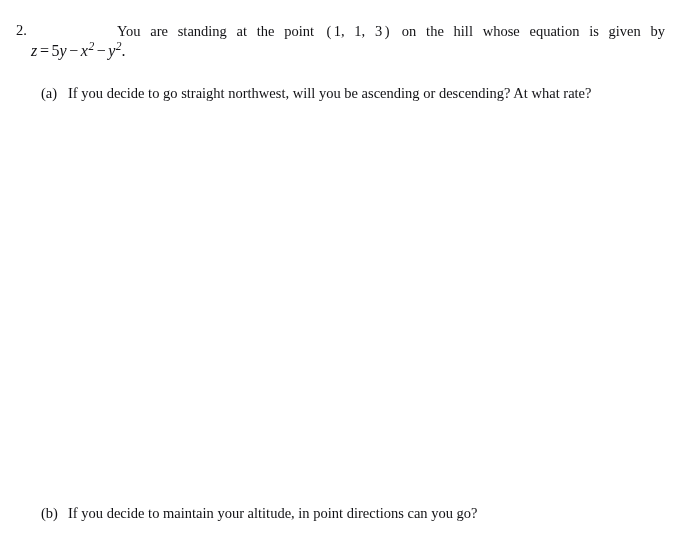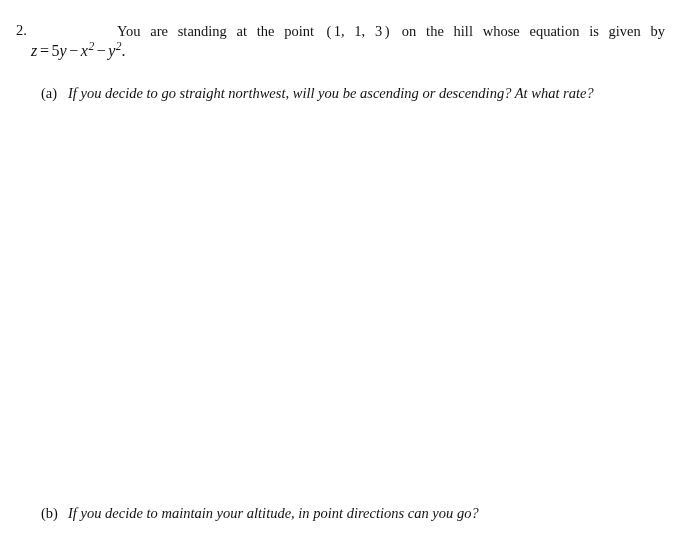--- a/index.html
+++ b/index.html
@@ -113,21 +113,20 @@
     top: 0;
     width: 27px;
     text-align: left;
     white-space: nowrap;
   }
 
   .subpart-body {
     margin-left: 27px;
     text-align: justify;
     text-justify: inter-word;
-    font-style: italic;
   }
 
   .subpart-a .subpart-body {
     text-align-last: left;
   }
 
   .subpart-b .subpart-body {
     text-align: left;
   }
 

